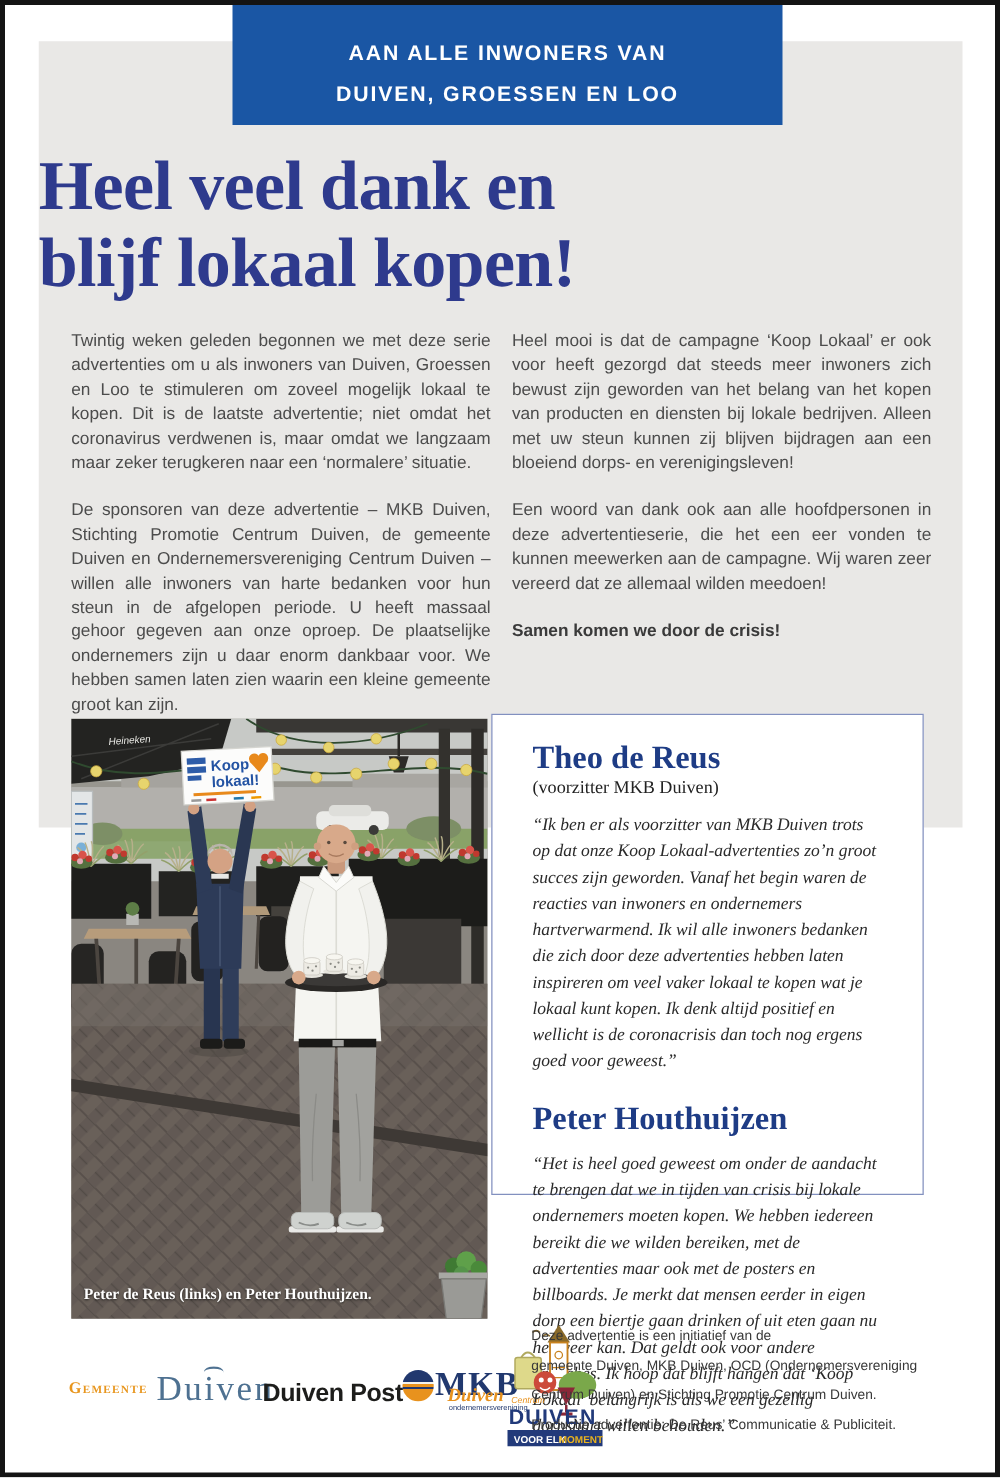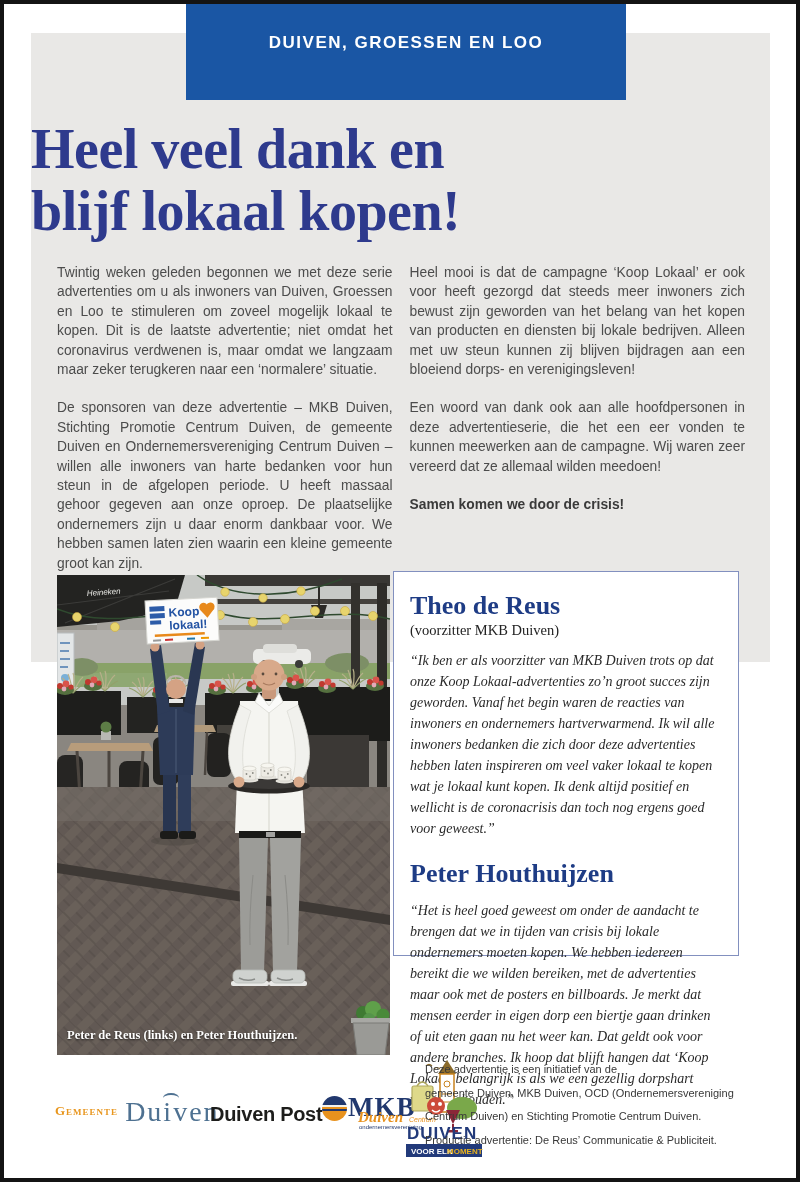--- a/index.html
+++ b/index.html
@@ -21,21 +21,21 @@
   .col p{margin:0 0 19px 0;}
   .col p.bold{font-weight:bold;color:#3a3a3a;}
   
   .photo{position:absolute;left:57px;top:575px;width:333px;height:480px;background:#8a8680;}
   .photo svg{display:block;}
   .photo-caption{position:absolute;left:10px;bottom:12px;color:#ffffff;
                  font-family:"Liberation Serif",serif;font-weight:bold;font-size:12.5px;
                  text-shadow:0 1px 2px rgba(0,0,0,.75);}
   
   .quotebox{position:absolute;left:393px;top:571px;width:346px;height:385px;background:#ffffff;
-            border:1px solid #8290bf;box-sizing:border-box;padding:19px 16px;}
+            border:1px solid #8290bf;box-sizing:border-box;padding:19px 32px;}
   .q-name{font-family:"Liberation Serif",serif;font-weight:bold;font-size:26px;color:#1e3c85;line-height:30px;}
   .q-role{font-family:Liberation Serif, serif;font-size:14.5px;color:#222;line-height:17px;margin-top:1px;}
   .q-text{font-family:"Liberation Serif",serif;font-style:italic;font-size:14px;color:#2a2a2a;
           line-height:21px;margin-top:11px;}
   .q2{margin-top:20px;}
   
   .logo-gemeente{position:absolute;left:55px;top:1096px;white-space:nowrap;}
   .lg-word1{font-family:"Liberation Serif",serif;font-weight:bold;font-size:13px;color:#e8961e;
             letter-spacing:1px;font-variant:small-caps;vertical-align:6px;}
   .lg-word2{font-family:"Liberation Serif",serif;font-size:28px;color:#4e7191;letter-spacing:2px;
@@ -59,20 +59,21 @@
   .credit{position:absolute;right:55px;top:1058px;width:320px;text-align:left;
           font-size:11px;color:#383838;line-height:23.5px;}
 </style>
 </head>
 <body>
 
 <div class="page">
   <div class="gray-panel"></div>
 
   <div class="banner">
+    <div>AAN ALLE INWONERS VAN</div>
     <div>DUIVEN, GROESSEN EN LOO</div>
   </div>
 
   <div class="headline">
     <div>Heel veel dank en</div>
     <div>blijf lokaal kopen!</div>
   </div>
 
   <div class="columns">
     <div class="col">

